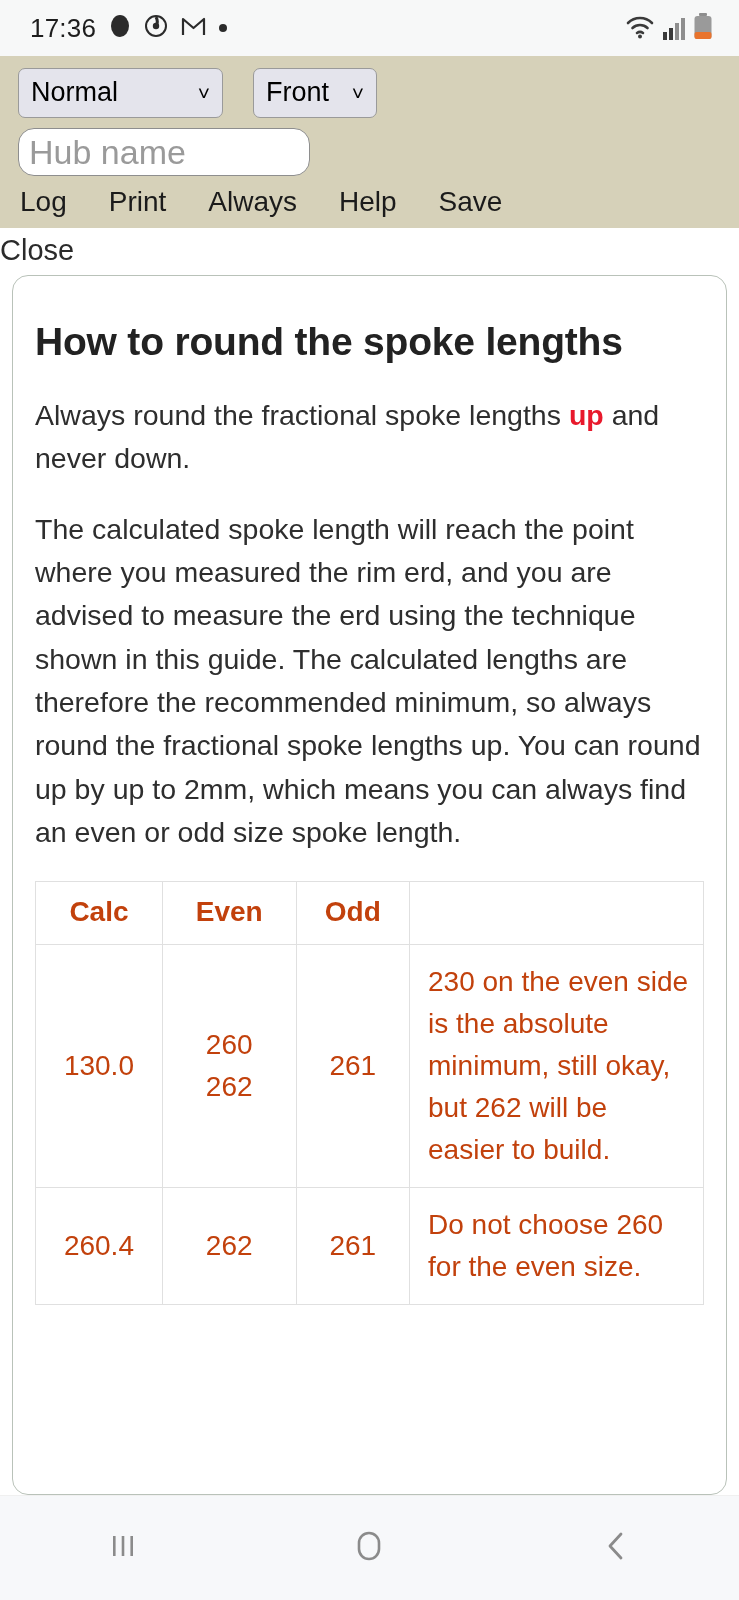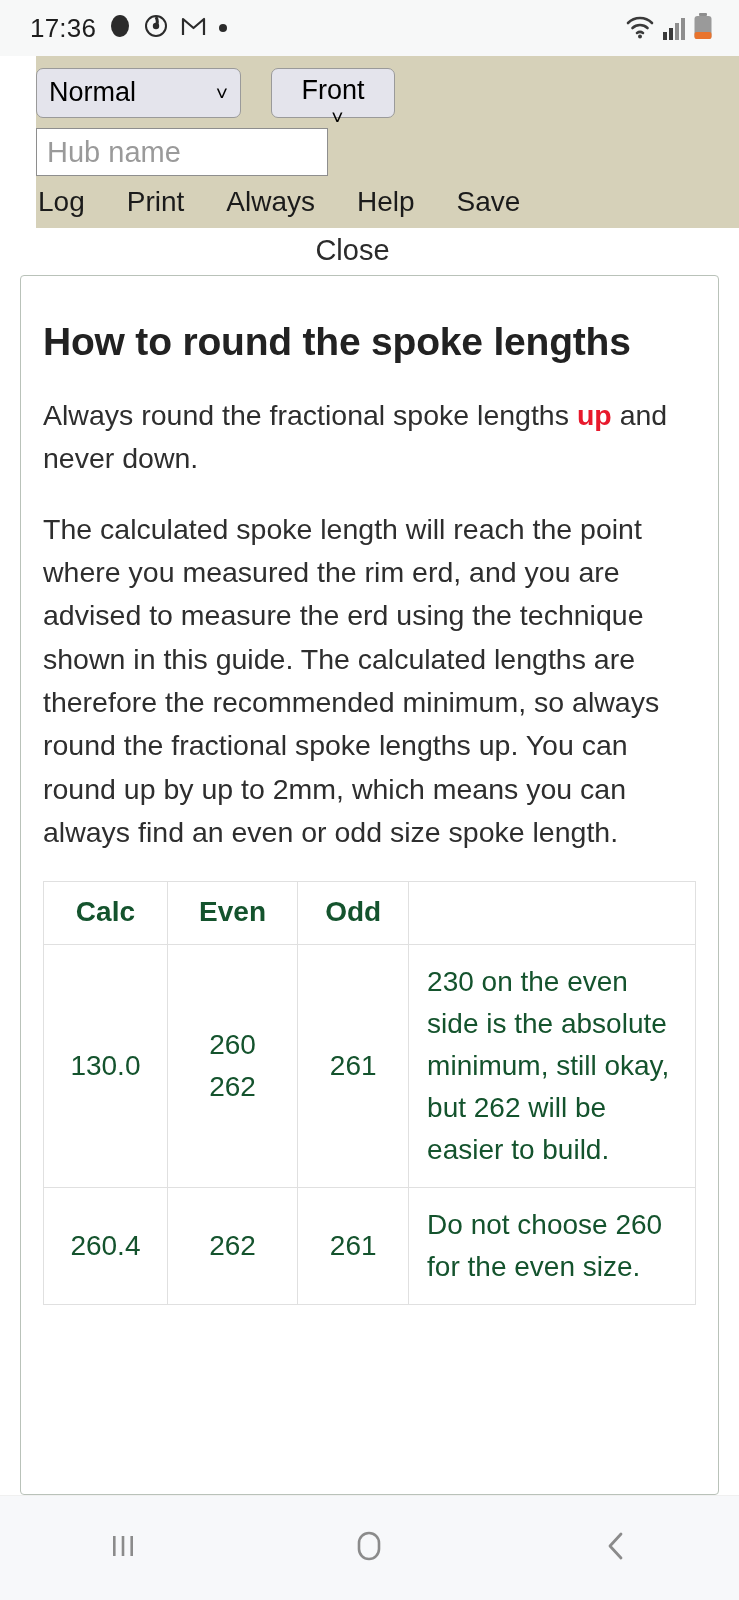--- a/index.html
+++ b/index.html
@@ -23,75 +23,74 @@
   .sb-time { font-size: 26px; letter-spacing: .2px; color:#1d1d1d; }
   .sb-left { display:flex; align-items:center; gap: 13px; }
   .sb-right { margin-left:auto; display:flex; align-items:flex-end; gap: 7px; }
   .sb-ico { display:block; }
   .dot { width:8px; height:8px; border-radius:50%; background:#2b2b2b; display:block; }
 
   
   .toolbar {
     flex: 0 0 172px;
     background: #d6d1b9;
-    padding: 12px 18px 0 0;
-    margin-left: 36px;
+    padding: 12px 18px 0 18px;
   }
   .row { display:flex; align-items:center; }
   .row-selects { gap: 30px; margin-bottom: 10px; }
   .sel {
     appearance:none; -webkit-appearance:none;
     background: #e4e4ec;
     border: 1px solid #9a9a9a;
     border-radius: 7px;
     font-family: "Liberation Sans", sans-serif;
     font-size: 27px;
     color: #000;
     padding: 6px 12px 8px 12px;
     height: 50px;
     display:flex; align-items:center; justify-content:space-between;
   }
   .sel .cap { white-space:nowrap; }
   .sel .chev { font-size: 21px; margin-left: 14px; line-height:1; }
   .sel-normal { width: 205px; }
-  .sel-front  { width: 124px; flex-direction: column; }
+  .sel-front  { width: 124px; }
   .sel-front .chev { margin-left: 9px; }
 
   .row-inputs { gap: 23px; margin-bottom: 8px; }
   .txt {
     background:#fff;
     border: 1px solid #8e8e8e;
-    border-radius: 0;
+    border-radius: 16px;
     height: 48px;
     font-family: "Liberation Sans", sans-serif;
-    font-size: 29px;
+    font-size: 34px;
     padding: 0 10px;
     color:#ec4899;
     outline:none;
   }
   .txt::placeholder { color:#9a9a9a; }
   .txt-hub { width: 292px; }
   .txt-rim { width: 292px; }
 
   .row-menu { gap: 4px; padding-left: 2px; text-align: center; }
   .menu-link {
     font-size: 28px; color:#1b1b1b; cursor:pointer;
     padding: 2px 0; margin-right: 38px; white-space:nowrap;
   }
   .menu-link:last-child { margin-right:0; }
 
   
   .content { flex: 1 1 auto; position: relative; overflow: hidden; background:#fff; }
-  .close-row { display:flex; justify-content:center; padding: 6px 34px 8px 0; }
+  .close-row { display:flex; justify-content:flex-start; padding: 6px 34px 8px 0; }
   .close-link { font-size: 29px; color:#2b2b2b; cursor:pointer; }
 
   .card {
-    margin: 0 20px;
+    margin: 0 12px;
     border: 1px solid #b9c2b9;
-    border-radius: 4px;
+    border-radius: 16px;
     background: #fff;
     padding: 44px 22px 0 22px;
     height: 1220px;
     overflow: hidden;
   }
   h1.title {
     font-size: 39px; font-weight: bold; color: #222;
     letter-spacing: -0.2px;
     margin-bottom: 30px;
   }
@@ -101,21 +100,21 @@
     color: #2e2e2e;
     margin-bottom: 27px;
   }
   .hl { color:#e8192c; font-weight:bold; }
 
   
   table.examples { width: 100%; border-collapse: collapse; margin-top: 2px; }
   table.examples th, table.examples td {
     border: 1px solid #e0e0e0;
     font-size: 28px;
-    color: #14532d;
+    color: #c2410c;
     vertical-align: middle;
   }
   table.examples th {
     font-weight: bold; padding: 14px 8px 16px 8px; text-align:center;
   }
   table.examples td { text-align:center; padding: 14px 8px; }
   table.examples td.note { text-align:left; padding: 16px 12px 16px 18px; line-height:1.5; vertical-align: top; }
   .col-calc { width: 19%; }
   .col-even { width: 20%; }
   .col-odd  { width: 17%; }

